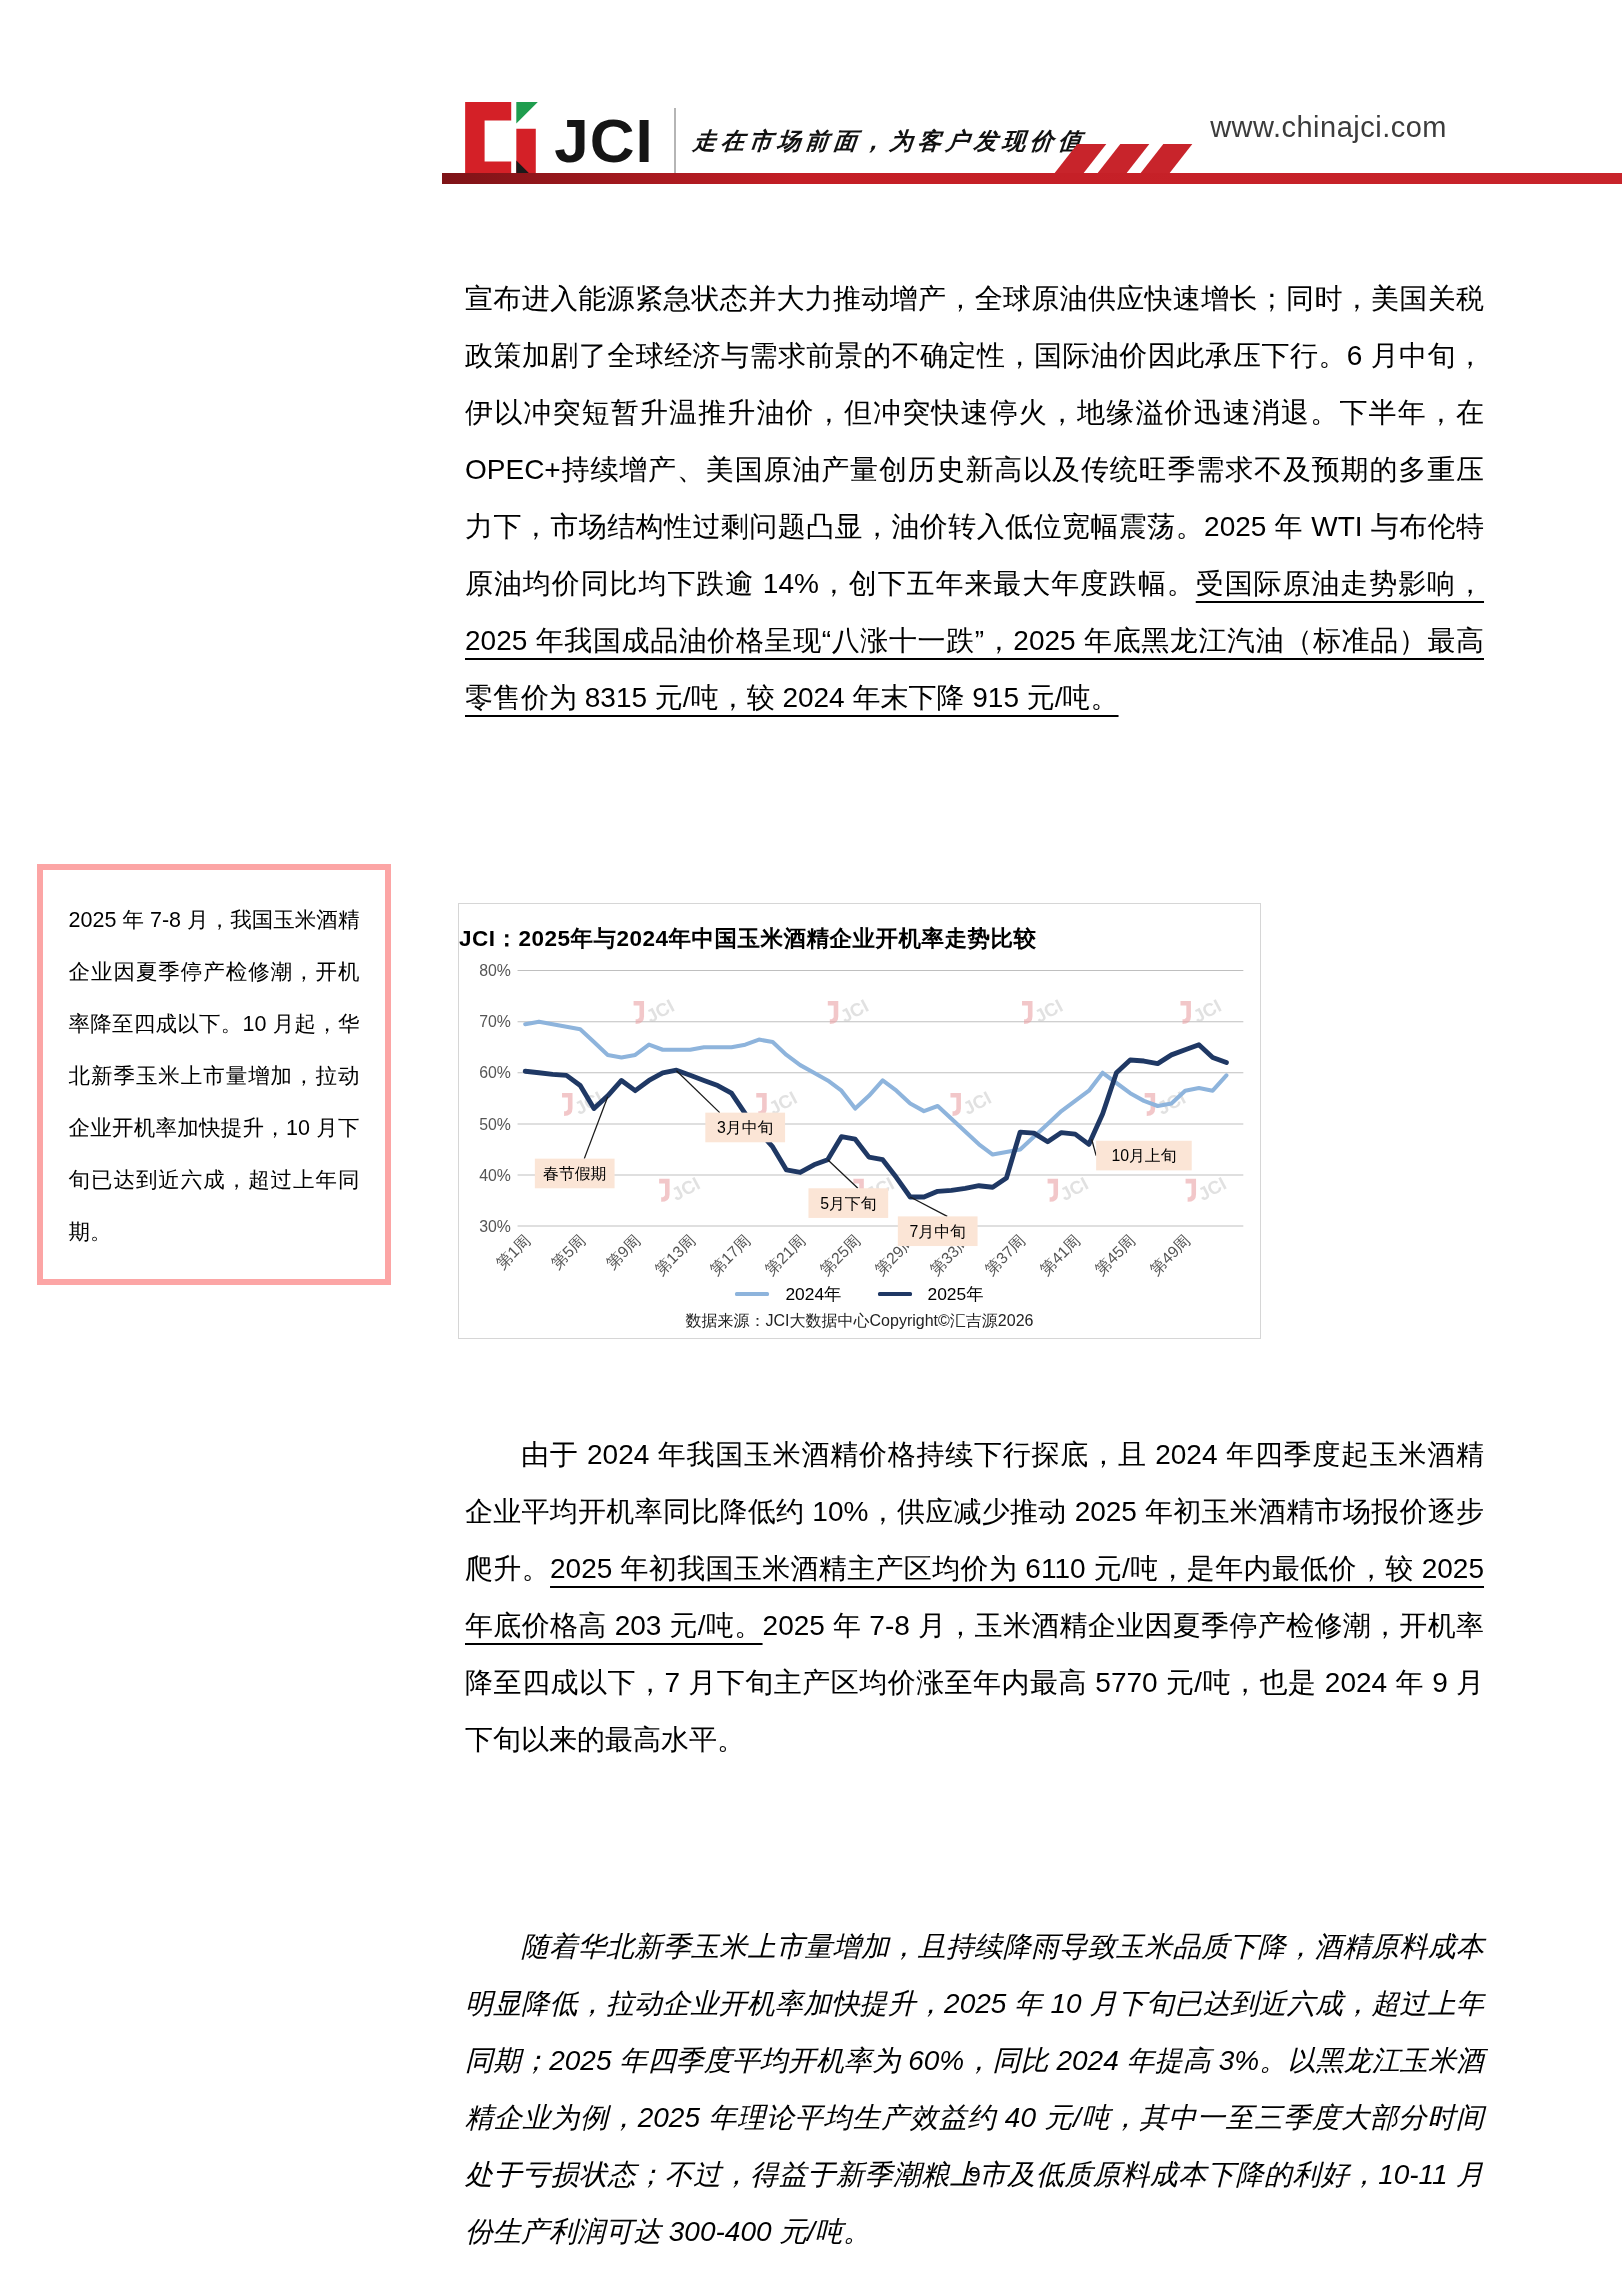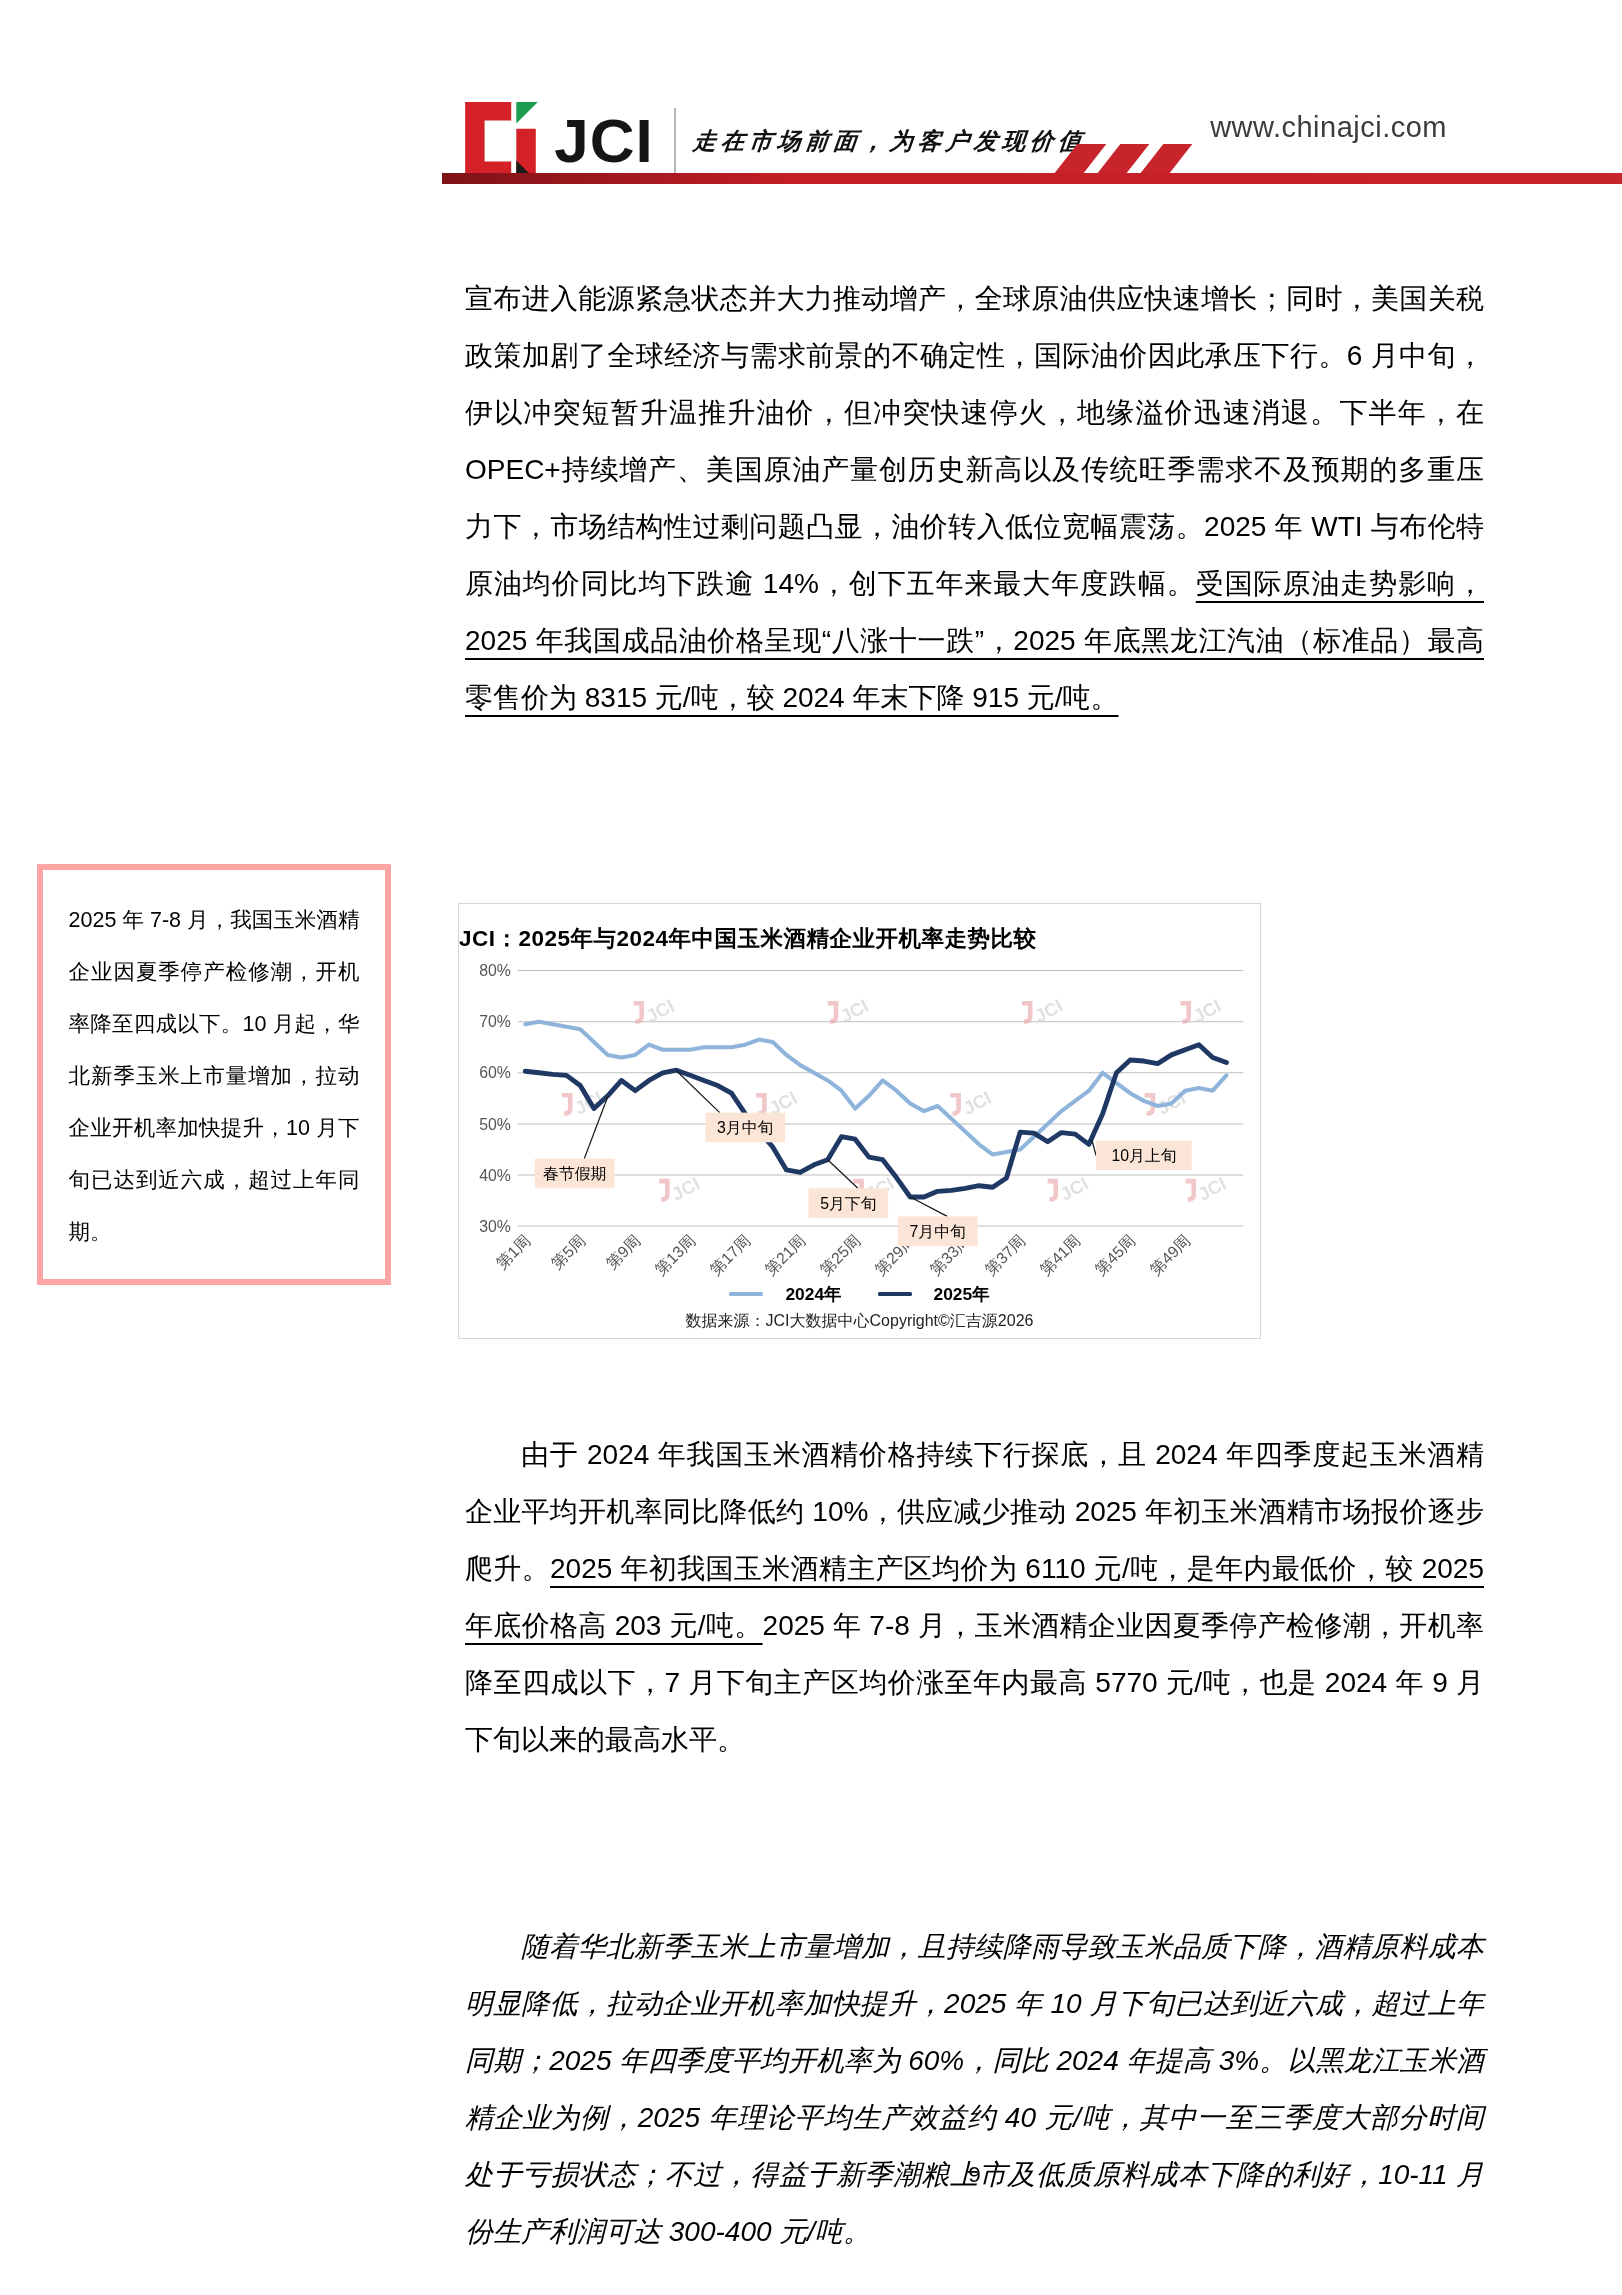--- a/index.html
+++ b/index.html
@@ -39,21 +39,21 @@
   .chart-card{position:absolute;left:458px;top:903px;width:803px;height:436px;
     box-sizing:border-box;border:1px solid #d6d6d6;background:#fff;}
   .chart-title{position:absolute;top:19.4px;left:0;width:100%;text-align:left;
     font-size:22.5px;font-weight:bold;color:#000;letter-spacing:0.5px;}
   #chart-svg{position:absolute;left:10.2px;top:51px;}
   .ax{font-family:"Liberation Sans",sans-serif;font-size:31px;fill:#555;}
   .ann{font-family:"Liberation Sans",sans-serif;font-size:31px;fill:#000;}
   .wm{font-family:"Liberation Sans",sans-serif;font-size:36px;font-weight:bold;fill:#c9c9c9;opacity:.55;}
   .wmhook{stroke:#e9a1a5;stroke-width:9;fill:none;opacity:.6;}
   .chart-legend{position:absolute;bottom:32px;left:0;width:100%;display:flex;justify-content:center;gap:36px;align-items:center;}
-  .lg-item{display:flex;align-items:center;gap:22px;font-size:17.4px;color:#000;font-weight:bold;}
+  .lg-item{display:flex;align-items:center;gap:16px;font-size:17.4px;color:#000;}
   .lg-line{display:inline-block;width:34px;border-radius:1.5px;}
   .chart-footer{position:absolute;bottom:6.1px;left:13.3px;right:13.3px;display:flex;justify-content:center;
     font-size:16px;color:#222;}
   
   .page-number{position:absolute;left:449px;top:2162px;width:1051px;text-align:center;font-size:22.5px;color:#000;}
 </style>
 </head>
 <body>
 
 <div class="header-left">

